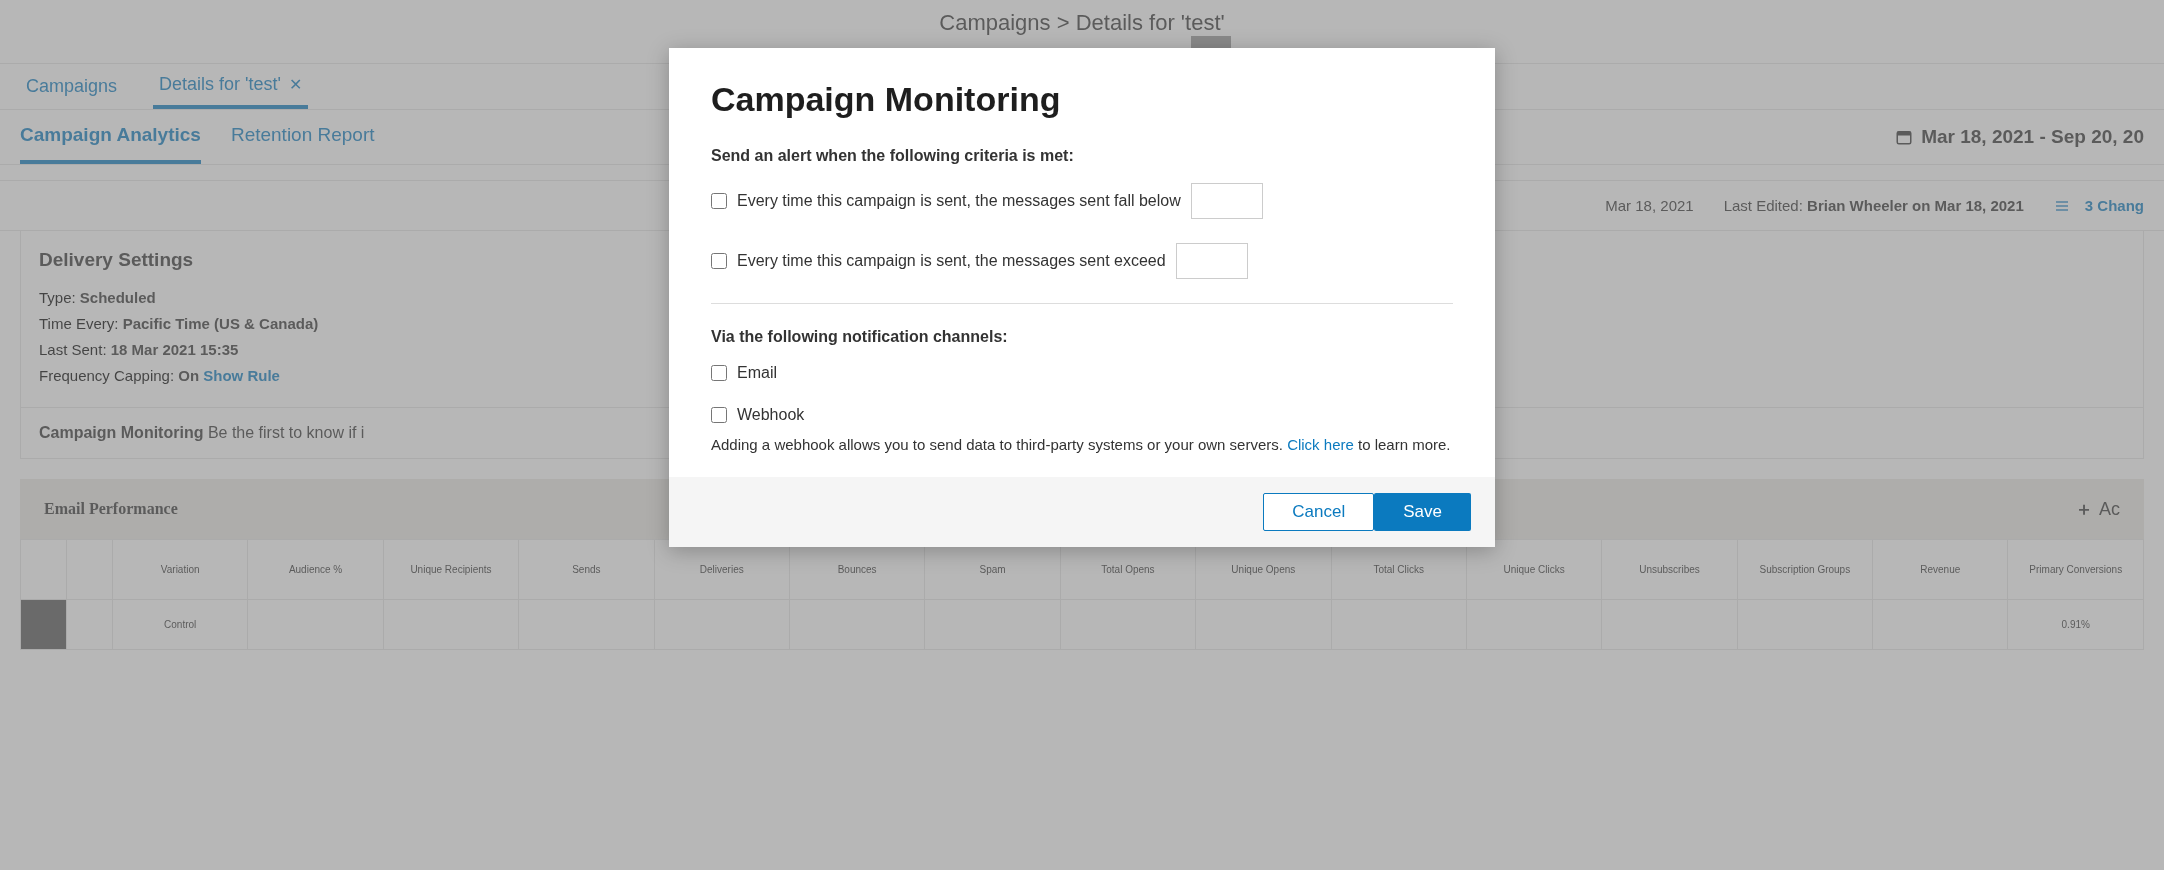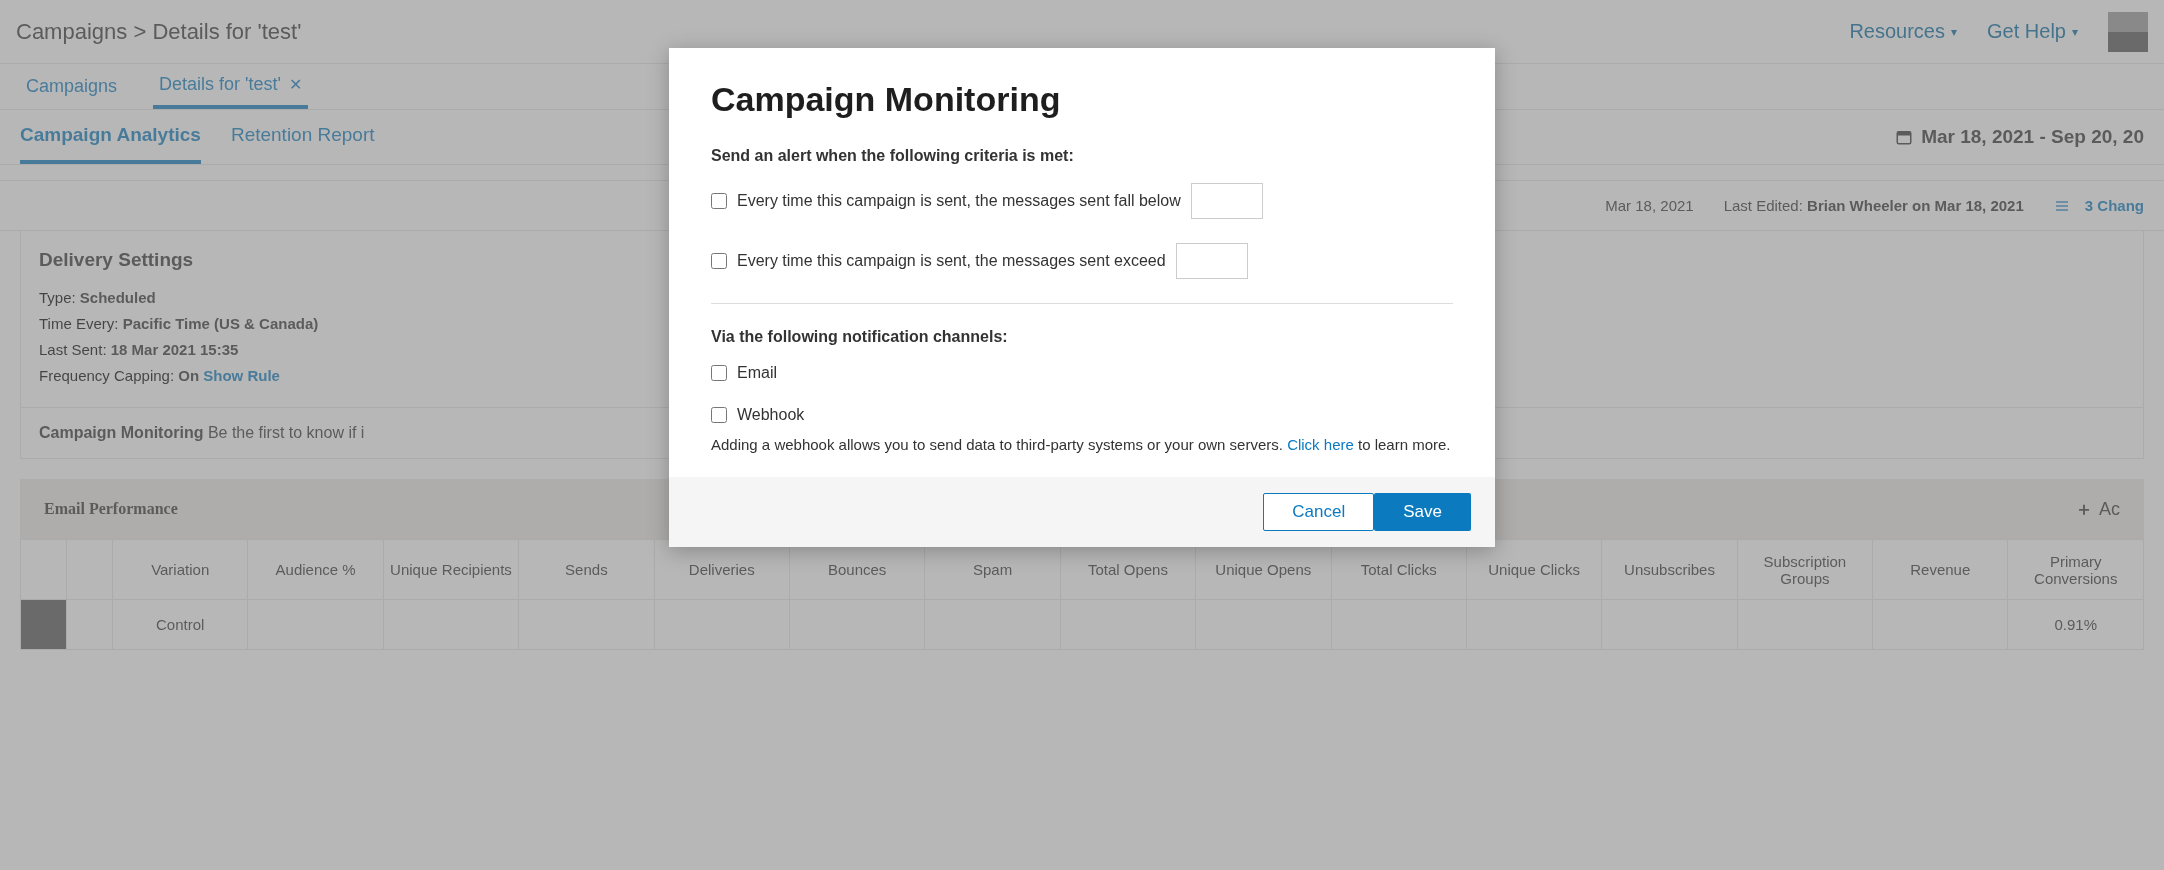--- a/index.html
+++ b/index.html
@@ -17,23 +17,24 @@
     position: absolute;
     inset: 0;
     background: rgba(123,123,123,0.55);
     z-index: 5;
   }
   
   .topbar {
     display: flex;
     align-items: center;
     justify-content: space-between;
-    padding: 10px 16px;
+    padding: 10px 9px;
     height: 64px;
     border-bottom: 1px solid #e5e5e5;
+    flex-direction: column;
   }
   .breadcrumb { font-size: 22px; color: #333; }
   .breadcrumb .muted { color: #333; }
   .top-right { display: flex; align-items: center; gap: 30px; }
   .top-link { font-size: 20px; color: #0369a1; display: flex; align-items: center; gap: 6px; }
   .avatar { width: 40px; height: 40px; background: linear-gradient(to bottom, #9a9a9a 50%, #555 50%); }
   
   .tabstrip {
     display: flex;
     align-items: center;
@@ -120,21 +121,21 @@
   .add-link { color: #333; font-size: 18px; display: flex; gap: 6px; align-items: center; font-weight:500;}
   table.perf {
     width: 100%;
     border-collapse: collapse;
     table-layout: fixed;
   }
   table.perf th, table.perf td {
     border: 1px solid #e5e5e5;
     padding: 10px 6px;
     text-align: center;
-    font-size: 15px;
+    font-size: 10px;
     vertical-align: middle;
   }
   table.perf th { font-weight: 500; height: 60px; }
   table.perf td { height: 50px; }
   .row-handle { width: 46px; background: #555; }
   .row-expand { width: 46px; }
   
   .modal {
     position: absolute;
     left: 50%;

